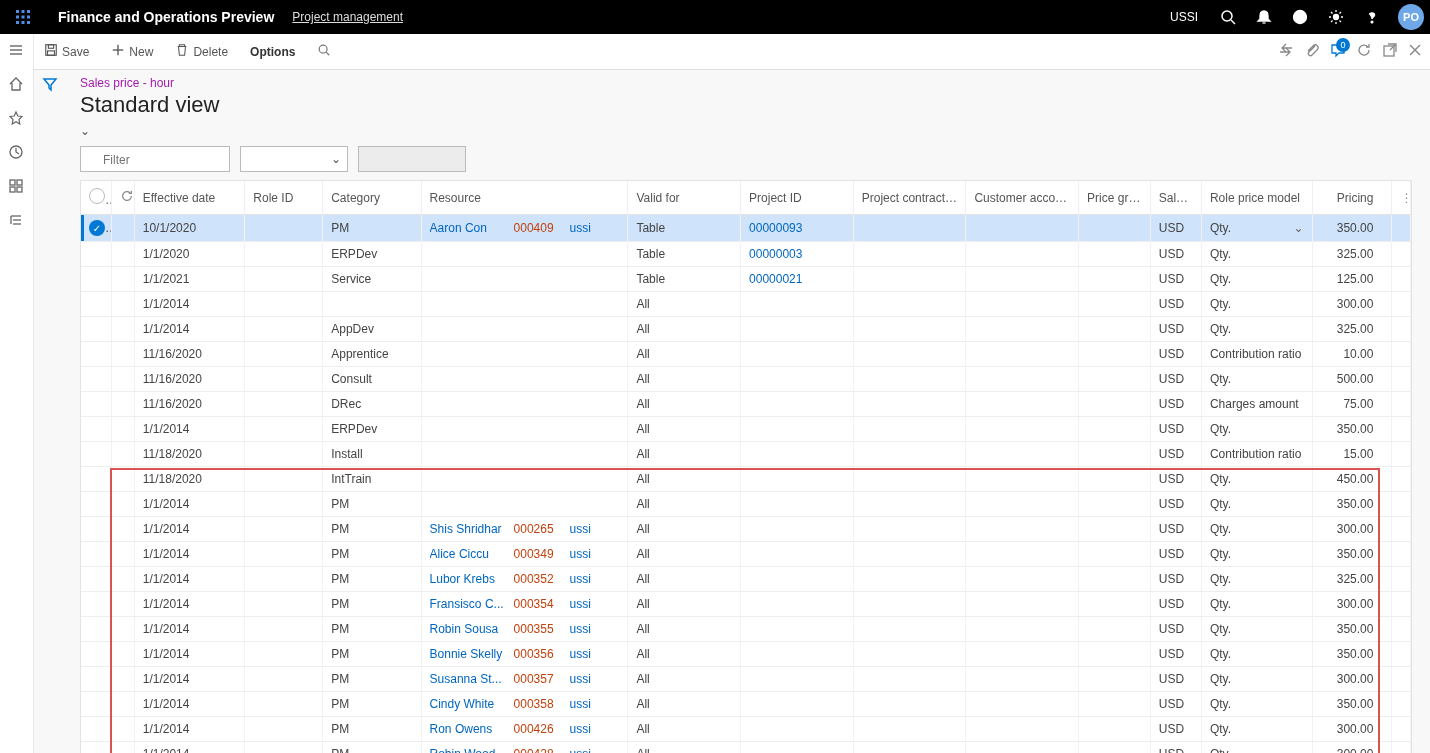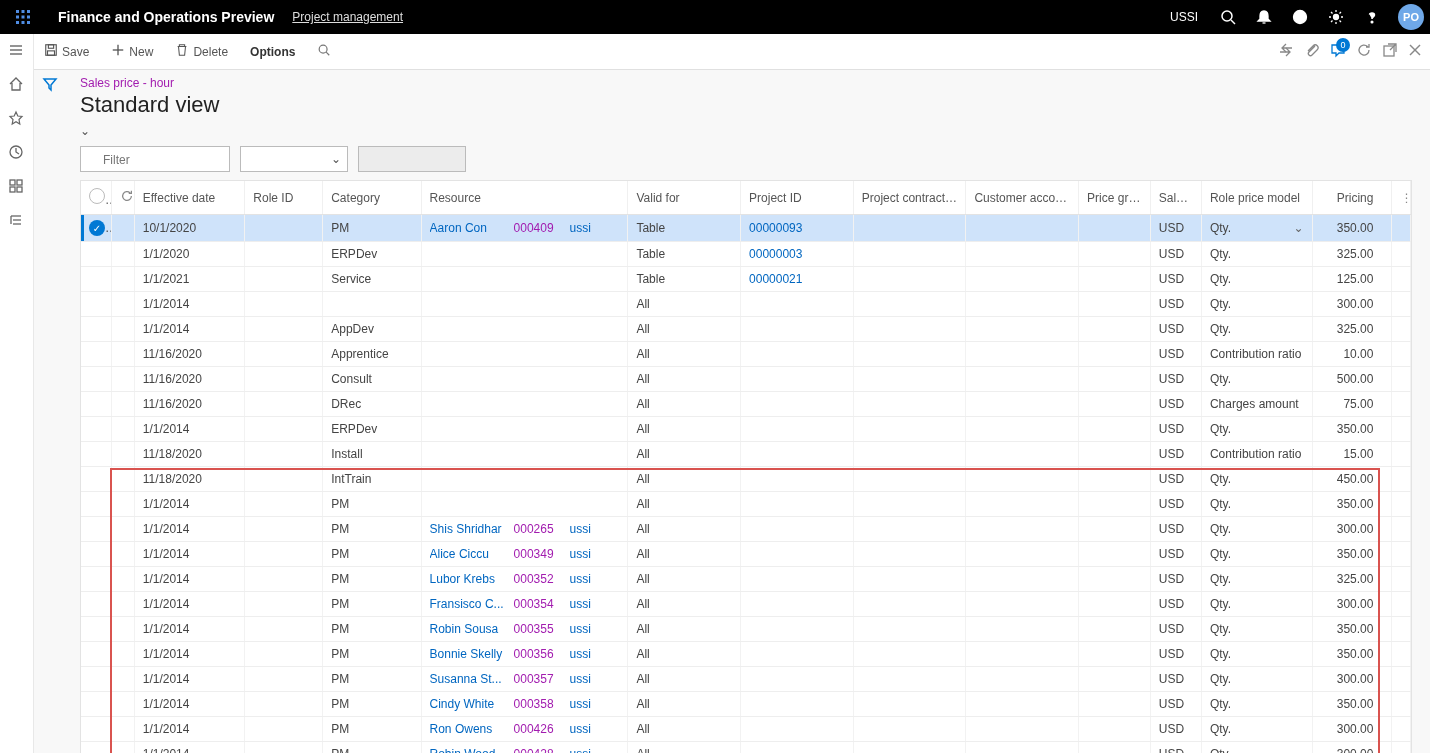--- a/index.html
+++ b/index.html
@@ -56,21 +56,21 @@
   td { padding:5px 8px; border-bottom:1px solid #eee; border-right:1px solid #f2f2f2; font-size:12px; color:#444; white-space:nowrap; overflow:hidden; text-overflow:ellipsis; height:23px; }
   tbody tr.selected { background:#cfe3fa; }
   tbody tr.selected td:first-child { position:relative; }
   .sel-mark { position:absolute; left:0; top:0; bottom:0; width:3px; background:#0078d4; }
   .sel-circle { width:16px; height:16px; border-radius:50%; background:#0078d4; color:#fff; display:inline-flex; align-items:center; justify-content:center; font-size:10px; }
   .hdr-circle { width:16px; height:16px; border-radius:50%; border:1px solid #bbb; display:inline-block; }
   .refresh-ico { color:#888; cursor:pointer; }
   .link-cell { color:#0066c0; }
   .res-multi { display:flex; gap:8px; }
   .res-name { color:#0066c0; min-width:76px; overflow:hidden; text-overflow:ellipsis; }
-  .res-code { color:#a21caf; min-width:48px; }
+  .res-code { color:#c2410c; min-width:48px; }
   .res-comp { color:#0066c0; }
   td.num { text-align:right; padding-right:18px; }
   .model-chev { float:right; color:#666; }
 
   .highlight-box { position:absolute; border:2px solid #d9534f; pointer-events:none; }
   .more-col { text-align:right; color:#888; }
   th.more-col { cursor:pointer; }
 
   col.c-sel   { width:30px; }
   col.c-sel2  { width:22px; }

